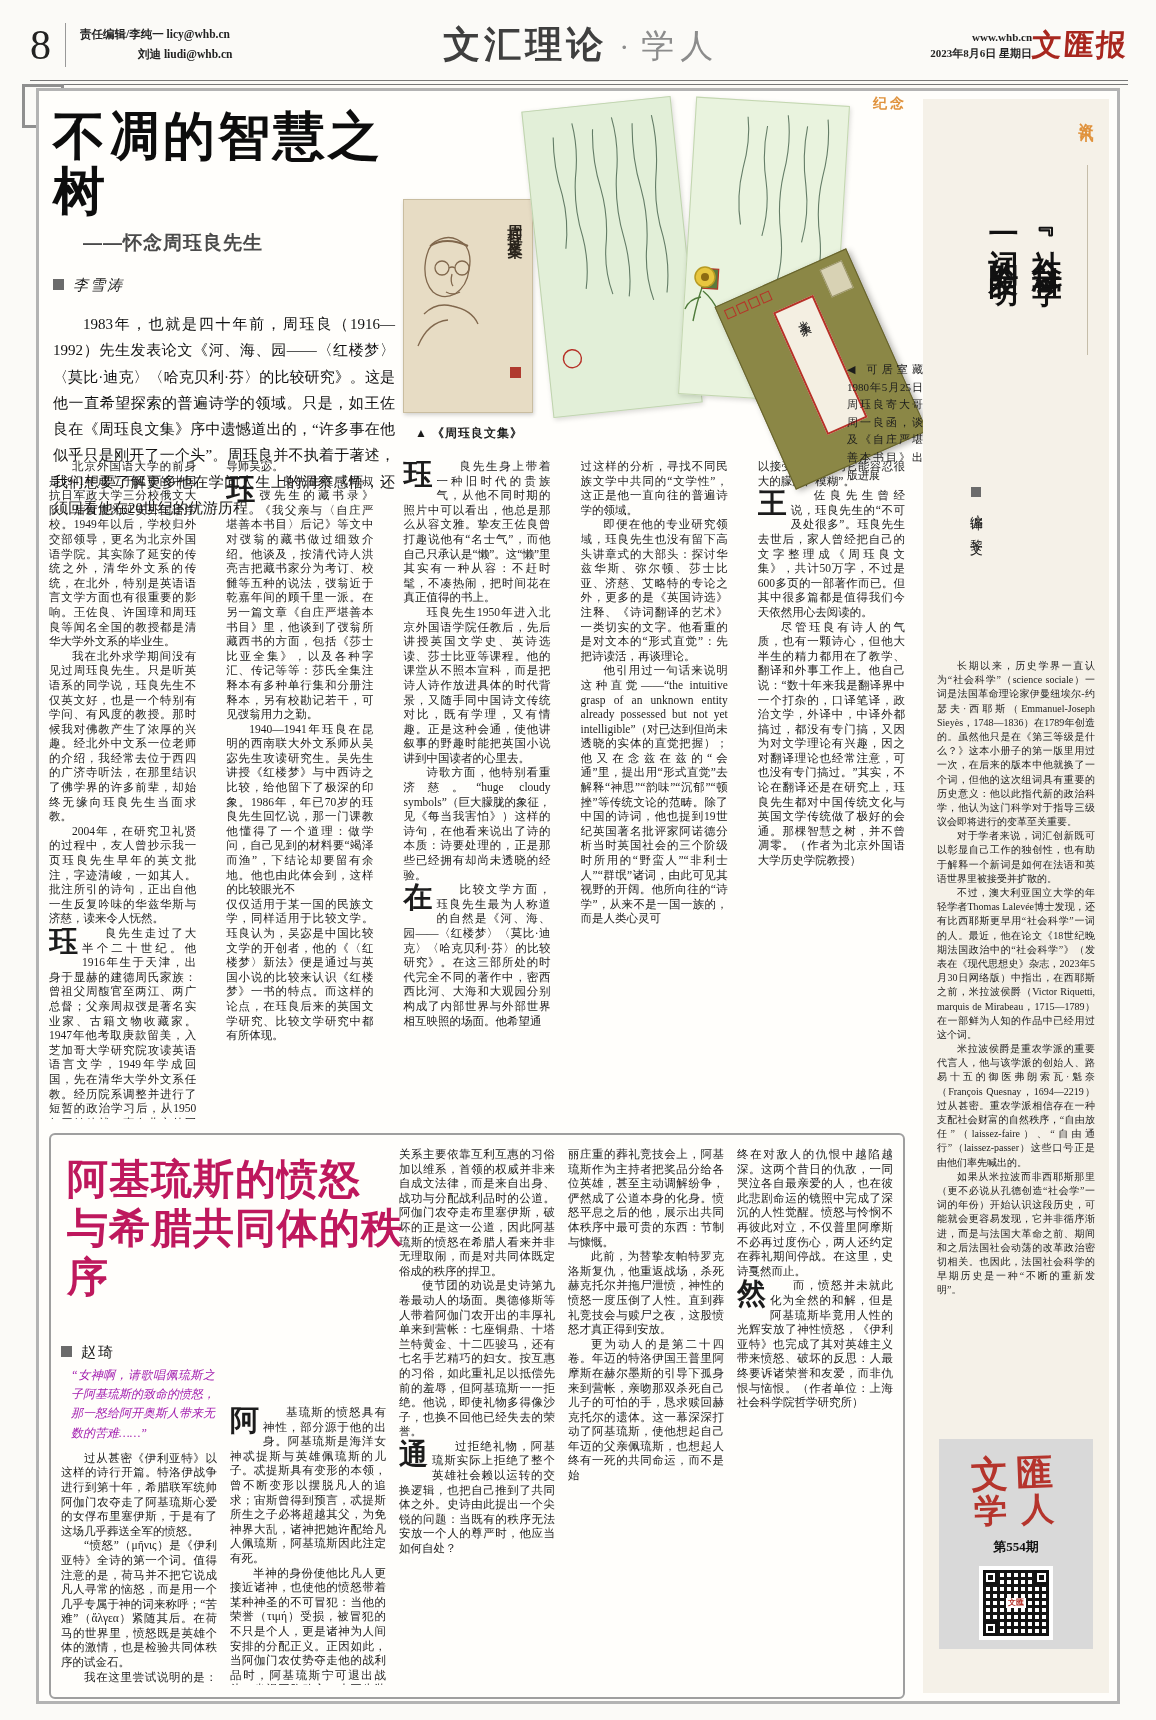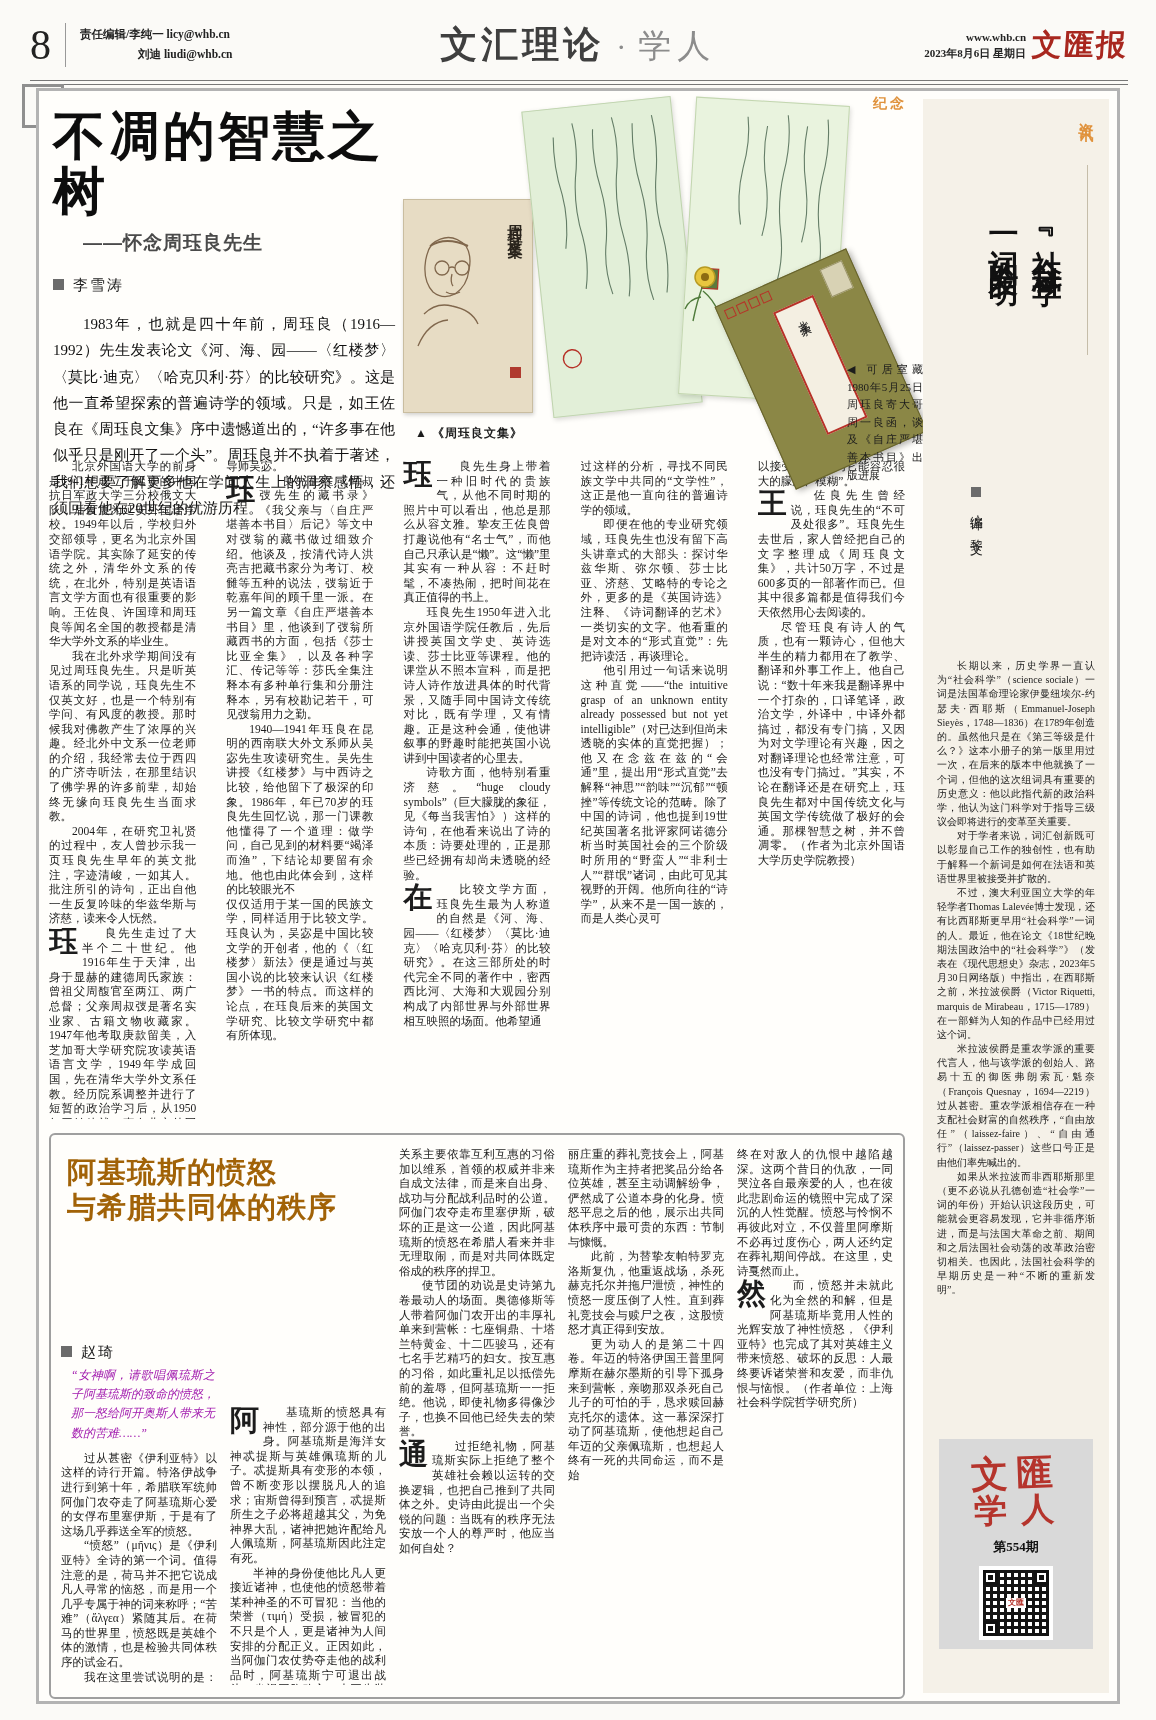--- a/index.html
+++ b/index.html
@@ -8,38 +8,38 @@
   
   .topbar{position:absolute;left:30px;top:14px;width:1098px;height:62px;display:flex;align-items:center;}
   .pageno{font-size:42px;font-family:"Liberation Serif",serif;color:#222;line-height:1;}
   .t-div{width:1px;height:44px;background:#999;margin:0 14px;}
   .editors{font-size:11.5px;font-weight:700;line-height:1.7;color:#222;}
   .editors .l2{padding-left:58px;}
   .t-center{flex:1;text-align:center;}
   .sec-main{font-family:"Liberation Sans","DejaVu Sans",sans-serif;font-weight:700;font-size:37px;color:#3f3f3f;letter-spacing:4px;}
   .sec-dot{font-size:30px;color:#8c8c8c;margin:0 8px;}
   .sec-sub{font-family:"Liberation Sans",sans-serif;font-weight:400;font-size:33px;color:#8c8c8c;letter-spacing:6px;}
-  .t-right{text-align:right;display:flex;align-items:center;gap:6px;}
+  .t-right{text-align:right;display:flex;align-items:center;gap:0;}
   .t-meta{font-size:11px;font-weight:700;line-height:1.5;text-align:right;color:#222;}
   .masthead{font-size:30px;font-weight:900;color:#a8271f;font-family:"Liberation Serif",serif;letter-spacing:2px;transform:skewX(-4deg);}
   .hr2{position:absolute;left:30px;top:80px;width:1098px;height:3px;border-top:1px solid #777;border-bottom:1px solid #777;}
   
   .cm1{position:absolute;left:22px;top:84px;width:36px;height:38px;border:3px solid #8f8f8f;background:#fbfaf7;}
   .cm2{position:absolute;left:42px;top:106px;width:26px;height:26px;border:2px solid #8f8f8f;background:#fbfaf7;}
   
   .frame{position:absolute;left:36px;top:88px;width:1084px;height:1616px;border:3px solid #b3b3b3;
          background:#fffefb;display:flex;box-sizing:border-box;}
   .left-region{flex:1;position:relative;padding:8px 10px;box-sizing:border-box;}
   .tag-jinian{position:absolute;top:4px;right:8px;color:#e0923c;font-weight:700;font-size:14px;letter-spacing:3px;font-family:"Liberation Sans",sans-serif;}
   
   .m-top{display:flex;height:354px;}
   .m-headblock{width:350px;padding:6px 4px 0 4px;box-sizing:border-box;}
   .m-h1{font-family:"Liberation Sans","DejaVu Sans",sans-serif;font-weight:900;font-size:52px;letter-spacing:3px;color:#0d0d0d;line-height:1.05;margin:4px 0 0 0;}
   .m-sub{font-family:"Liberation Sans",sans-serif;font-weight:700;font-size:19px;color:#4a4a4a;margin-top:12px;padding-left:30px;letter-spacing:1px;}
-  .byline{margin-top:20px;font-size:15px;letter-spacing:2px;}
+  .byline{margin-top:20px;font-size:15px;letter-spacing:2px;font-style:italic;}
   .bl-sq{display:inline-block;width:11px;height:11px;background:#6b6b6b;margin-right:9px;}
   .m-intro{margin-top:16px;font-size:15px;line-height:1.75;text-align:justify;text-indent:2em;color:#111;}
   
   .m-images{flex:1;position:relative;}
   .fig-book{position:absolute;left:4px;top:100px;width:128px;height:212px;background:#e7dcc4;border:1px solid #c9bda0;box-shadow:1px 2px 4px rgba(0,0,0,.18);}
   .book-title{position:absolute;right:8px;top:12px;writing-mode:vertical-rl;text-orientation:upright;font-size:15px;font-weight:700;letter-spacing:5px;color:#2a241c;}
   .seal{position:absolute;right:11px;bottom:34px;width:11px;height:11px;background:#b03a2e;}
   .cap-book{position:absolute;left:16px;top:326px;font-size:12px;font-weight:700;letter-spacing:1px;}
   .letter{position:absolute;box-shadow:1px 2px 5px rgba(0,0,0,.15);}
   .letter1{left:138px;top:4px;width:148px;height:306px;transform:rotate(-6deg);background:#e2efd8;border:1px solid #bfd3ae;}
@@ -56,21 +56,21 @@
   .col{flex:1;overflow:hidden;}
   .bp{margin:0;font-size:11.5px;line-height:1.27;text-align:justify;text-indent:2em;color:#1c1c1c;}
   .bp.noind{text-indent:0;}
   .bp.quote{text-indent:0;font-style:italic;font-size:12px;line-height:1.6;padding:4px 2px 8px 10px;color:#a21caf;}
   .dc{float:left;font-size:29px;line-height:.95;font-weight:700;padding:2px 4px 0 0;text-indent:0;}
   
   .bottom-box{margin-top:14px;height:566px;border:2px solid #9f9f9f;border-radius:6px;position:relative;
               padding:12px 10px;box-sizing:border-box;display:flex;gap:13px;background:#fffefb;}
   .b-col{flex:1;overflow:hidden;}
   .b-head{position:absolute;left:16px;top:20px;width:360px;}
-  .b-h2{font-family:"Liberation Sans","DejaVu Sans",sans-serif;font-weight:900;font-size:29px;line-height:1.2;letter-spacing:1px;color:#a16207;margin:0;}
+  .b-h2{font-family:"Liberation Sans","DejaVu Sans",sans-serif;font-weight:900;font-size:41px;line-height:1.2;letter-spacing:1px;color:#be185d;margin:0;}
   .b-byline{margin-top:0;font-size:15px;letter-spacing:2px;}
   .pt1{padding-top:196px;}
   .pt2{padding-top:258px;}
   
   .sidebar{width:186px;margin:8px;background:#f5f1e8;position:relative;padding:8px;box-sizing:border-box;}
   .tag-zixun{position:absolute;top:12px;right:14px;writing-mode:vertical-rl;text-orientation:upright;color:#e0923c;font-weight:700;font-size:15px;letter-spacing:4px;font-family:"Liberation Sans",sans-serif;}
   .vrule{position:absolute;top:66px;right:21px;width:1px;height:190px;background:#c5bda9;}
   .v-headline{position:absolute;top:118px;right:40px;height:430px;writing-mode:vertical-rl;font-weight:700;font-size:30px;letter-spacing:9px;line-height:1.45;color:#111;}
   .v-byline{position:absolute;top:388px;right:124px;writing-mode:vertical-rl;text-orientation:upright;font-size:13px;letter-spacing:3px;}
   .v-byline .bl-sq{width:10px;height:10px;margin:0 0 8px 0;}

